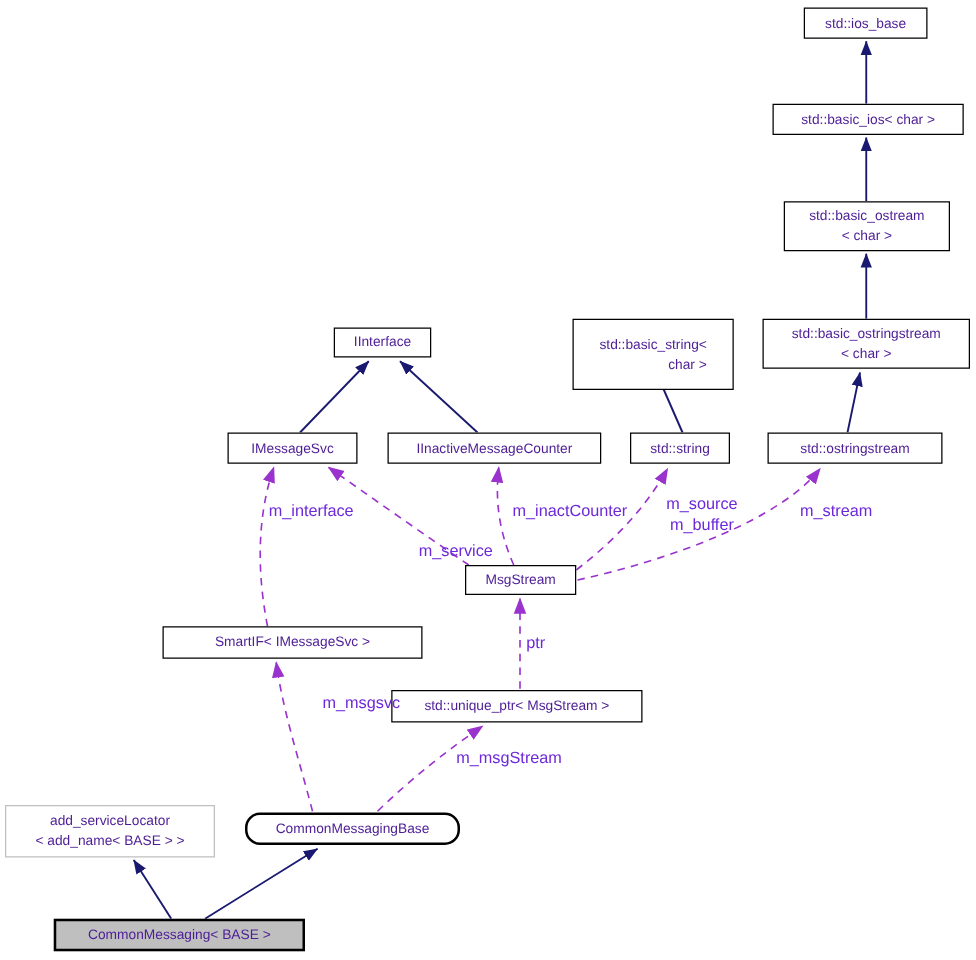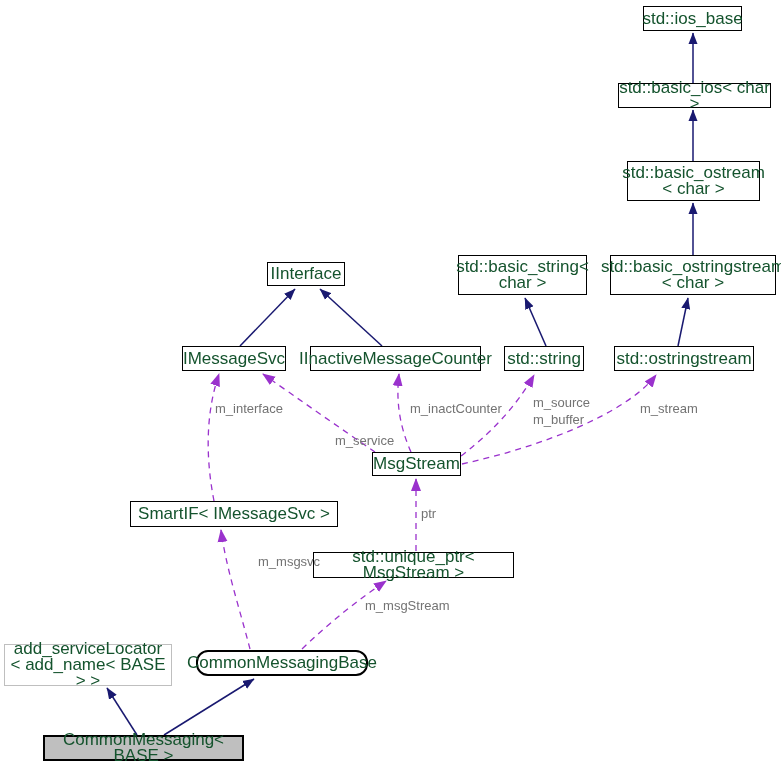--- a/index.html
+++ b/index.html
@@ -35,44 +35,45 @@
   }
   .node {
     position: absolute;
     box-sizing: border-box;
     display: flex;
     align-items: center;
     justify-content: center;
     text-align: center;
     background: var(--node-fill, #ffffff);
     border: 1px solid var(--node-border, #000000);
-    color: #14532d;
-    font-size: 17px;
+    color: #4c1d95;
+    font-size: 11px;
     line-height: 16px;
     white-space: pre-line;
     cursor: pointer;
   }
   .node.external {
     border-color: var(--external-border, #bfbfbf);
     cursor: default;
   }
   .node.emph {
     border-width: 2px;
   }
   .node.current {
     border-width: 2px;
     background: var(--current-fill, #bfbfbf);
   }
   .edge-label {
     position: absolute;
-    color: #737373;
+    color: #6d28d9;
     font-size: 13px;
     line-height: 17px;
     white-space: pre-line;
     pointer-events: none;
+    text-align: center;
   }
 </style>
 </head>
 <body>
 
 <div class="diagram">
 
   <svg class="edges" width="781" height="768" viewBox="0 0 781 768" xmlns="http://www.w3.org/2000/svg">
     <defs>
       <marker id="ah-solid" markerUnits="userSpaceOnUse" markerWidth="13" markerHeight="10" refX="11" refY="5" orient="auto">
@@ -103,21 +104,21 @@
     <path class="usage" d="M 302,649 C 330,622 358,600 386,581" marker-end="url(#ah-dashed)"></path>
   </svg>
 
   <div class="node" style="left:643px; top:6px; width:99px; height:25px;">std::ios_base</div>
 
   <div class="node" style="left:618px; top:83px; width:153px; height:25px;">std::basic_ios&lt; char &gt;</div>
 
   <div class="node" style="left:627px; top:161px; width:133px; height:40px;">std::basic_ostream
 &lt; char &gt;</div>
 
-  <div class="node" style="left:458px; top:255px; width:129px; height:40px;">std::basic_string&lt;
+  <div class="node" style="left:458px; top:255px; width:129px; height:57px;text-align:right;">std::basic_string&lt;
 char &gt;</div>
 
   <div class="node" style="left:610px; top:255px; width:166px; height:40px;">std::basic_ostringstream
 &lt; char &gt;</div>
 
   <div class="node" style="left:267px; top:262px; width:78px; height:24px;">IInterface</div>
 
   <div class="node" style="left:182px; top:346px; width:104px; height:25px;">IMessageSvc</div>
 
   <div class="node" style="left:310px; top:346px; width:171px; height:25px;">IInactiveMessageCounter</div>

